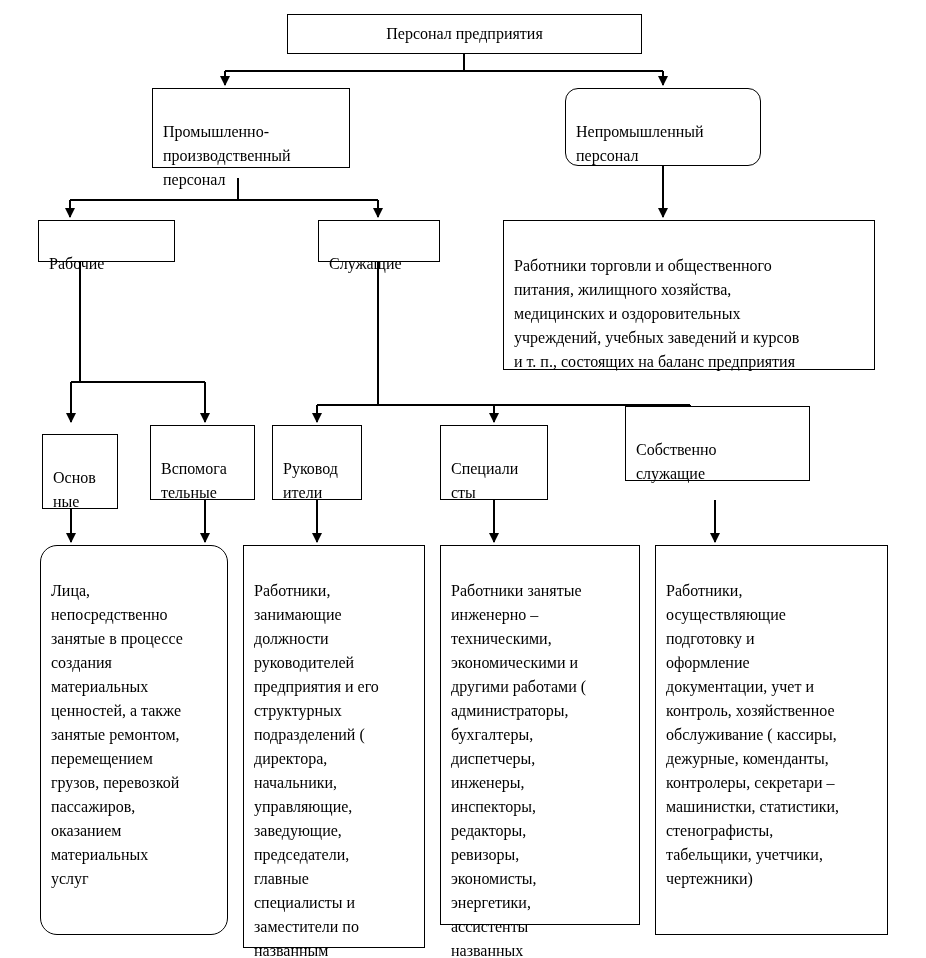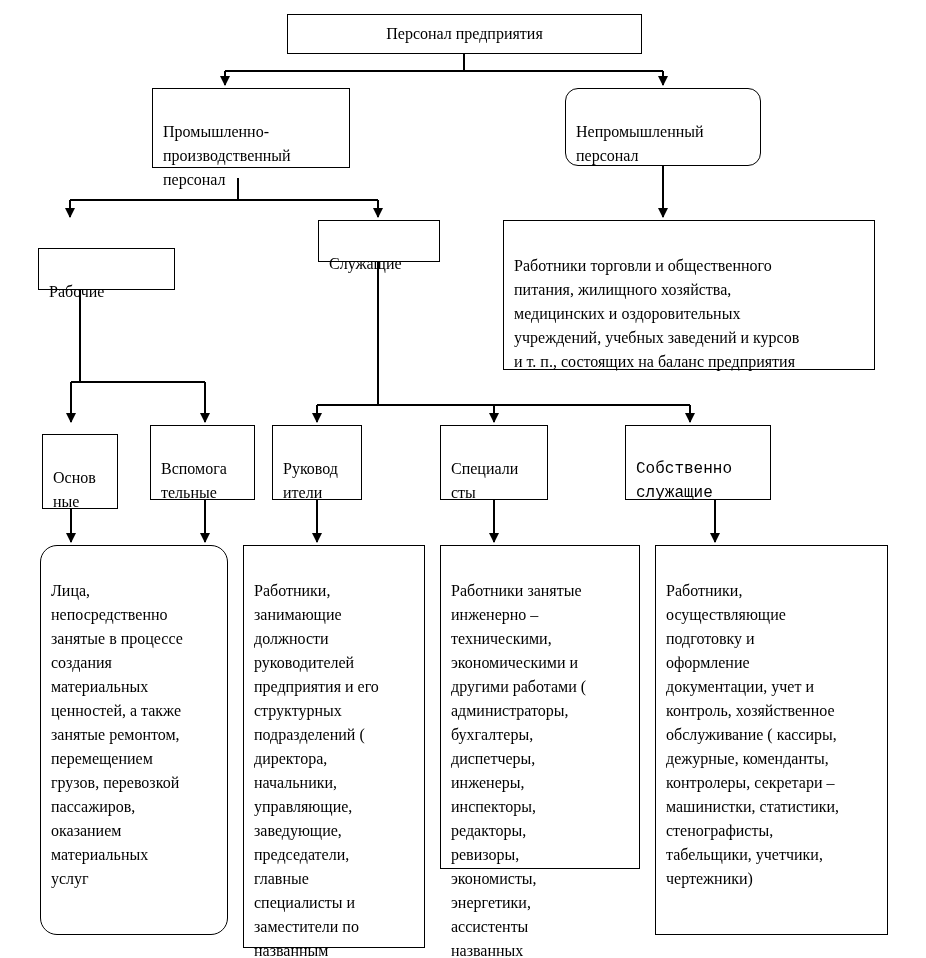--- a/index.html
+++ b/index.html
@@ -26,31 +26,31 @@
     display: flex;
     align-items: center;
     justify-content: center;
     padding: 2px 0;
   }
   .desc { padding: 9px 10px; }
 
   #n-root { left: 287px; top: 14px;  width: 355px; height: 40px; }
   #n-ind  { left: 152px; top: 88px;  width: 198px; height: 80px; }
   #n-non  { left: 565px; top: 88px;  width: 196px; height: 78px; border-radius: 13px; }
-  #n-work { left: 38px;  top: 220px; width: 137px; height: 42px; margin-top: 28px; }
+  #n-work { left: 38px;  top: 220px; width: 137px; height: 42px; }
   #n-emp  { left: 318px; top: 220px; width: 122px; height: 42px; }
   #n-nondesc { left: 503px; top: 220px; width: 372px; height: 150px; }
   #n-main { left: 42px;  top: 434px; width: 76px;  height: 75px; }
   #n-aux  { left: 150px; top: 425px; width: 105px; height: 75px; }
   #n-mgr  { left: 272px; top: 425px; width: 90px;  height: 75px; }
   #n-spec { left: 440px; top: 425px; width: 108px; height: 75px; }
-  #n-own  { left: 625px; top: 425px; width: 146px; height: 75px; font-family: Liberation Mono, monospace; }
+  #n-own  { left: 625px; top: 406px; width: 185px; height: 75px; }
   #d-main { left: 40px;  top: 545px; width: 188px; height: 390px; border-radius: 17px; }
   #d-mgr  { left: 243px; top: 545px; width: 182px; height: 403px; }
-  #d-spec { left: 440px; top: 545px; width: 200px; height: 324px; }
+  #d-spec { left: 440px; top: 545px; width: 200px; height: 380px; }
   #d-own  { left: 655px; top: 545px; width: 233px; height: 390px; }
 </style>
 </head>
 <body>
 
 <div class="canvas">
 
   <svg class="connectors" width="926" height="958" viewBox="0 0 926 958">
     <defs>
       <marker id="arrow" viewBox="0 0 10 10" refX="9" refY="5" markerWidth="10" markerHeight="10" orient="auto" markerUnits="userSpaceOnUse">

